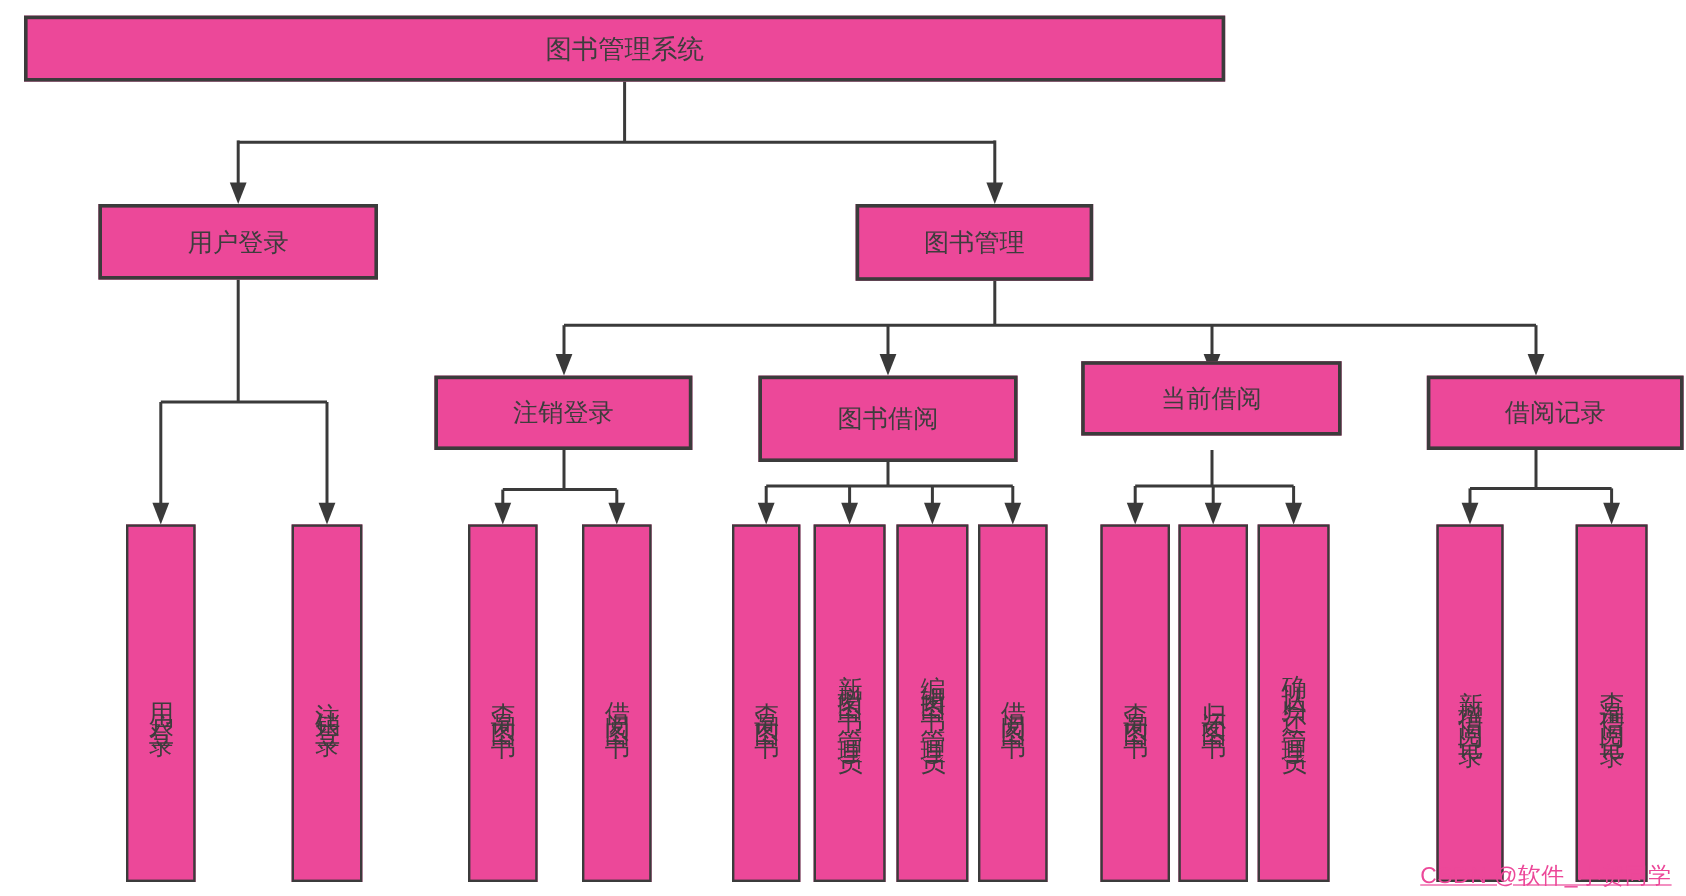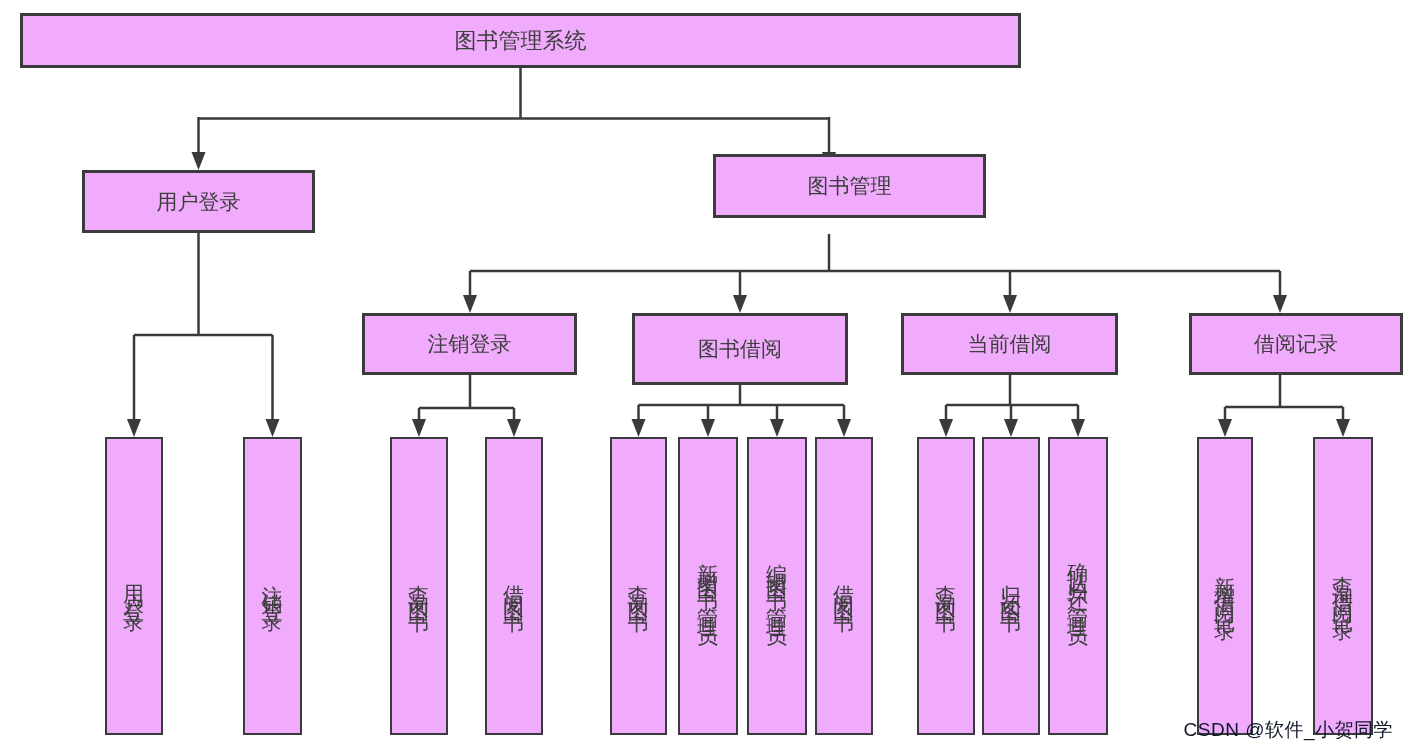--- a/index.html
+++ b/index.html
@@ -13,21 +13,21 @@
   }
   .connectors {
     position: absolute;
     left: 0; top: 0;
     width: 1405px; height: 747px;
     pointer-events: none;
   }
   .node {
     position: absolute;
     box-sizing: border-box;
-    background: #f0abfc;
+    background: #ec4899;
     border: 3px solid #3b3b3b;
     display: flex;
     align-items: center;
     justify-content: center;
     color: #3d3d3d;
     font-size: 21px;
     white-space: nowrap;
   }
   .node.root { font-size: 22px; }
   .node.leaf { border-width: 2.5px; }
@@ -36,23 +36,24 @@
     text-orientation: mixed;
     letter-spacing: 9px;
     font-size: 21px;
     line-height: 1;
   }
   .watermark {
     position: absolute;
     right: 12px;
     bottom: 4px;
     font-size: 19px;
-    color: #0f172a;
+    color: #ec4899;
     letter-spacing: 0.5px;
     z-index: 5;
+    text-decoration: underline;
   }
 </style>
 </head>
 <body>
 
 <div class="canvas">
 
   <svg class="connectors" width="1405" height="747" viewBox="0 0 1405 747" xmlns="http://www.w3.org/2000/svg">
     <g stroke="#3a3a3a" stroke-width="2.5" fill="none">
 
@@ -115,25 +116,25 @@
       <polygon points="1004,419 1018,419 1011,437"></polygon>
       <polygon points="1071,419 1085,419 1078,437"></polygon>
       <polygon points="1218,419 1232,419 1225,437"></polygon>
       <polygon points="1336,419 1350,419 1343,437"></polygon>
     </g>
   </svg>
 
   <div class="node root" style="left:20px; top:13px; width:1001px; height:55px;">图书管理系统</div>
 
   <div class="node" style="left:82px; top:170px; width:233px; height:63px;">用户登录</div>
-  <div class="node" style="left:713px; top:154px; width:273px; height:64px;">图书管理</div>
+  <div class="node" style="left:713px; top:170px; width:198px; height:64px;">图书管理</div>
 
   <div class="node" style="left:362px; top:313px; width:215px; height:62px;">注销登录</div>
   <div class="node" style="left:632px; top:313px; width:216px; height:72px;">图书借阅</div>
-  <div class="node" style="left:901px; top:313px; width:217px; height:62px;">当前借阅</div>
+  <div class="node" style="left:901px; top:301px; width:217px; height:62px;">当前借阅</div>
   <div class="node" style="left:1173px; top:313px; width:214px; height:62px;margin-left:16px;">借阅记录</div>
 
   <div class="node leaf" style="left:105px; top:437px; width:58px; height:298px;">
     <span class="vtext">用户登录</span>
   </div>
   <div class="node leaf" style="left:243px; top:437px; width:59px; height:298px;">
     <span class="vtext">注销登录</span>
   </div>
 
   <div class="node leaf" style="left:390px; top:437px; width:58px; height:298px;">

